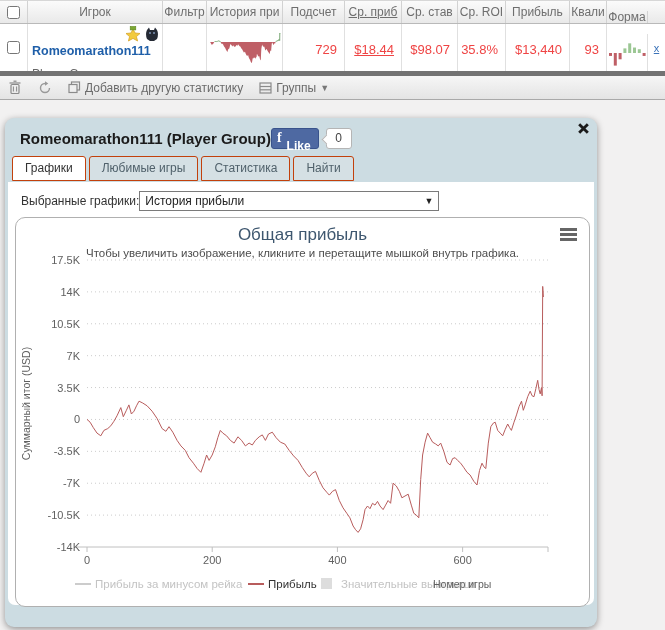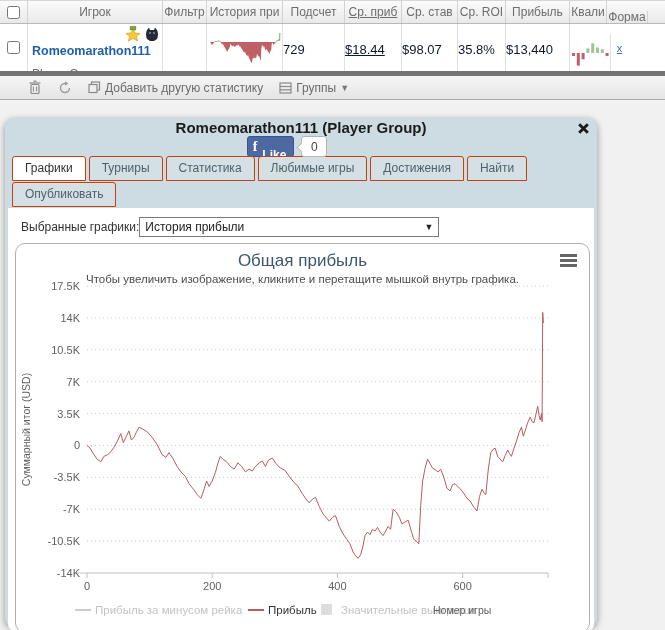--- a/index.html
+++ b/index.html
@@ -21,37 +21,37 @@
   .c-filter{ width:44px; }
   .c-hist  { width:76px; display:flex; align-items:center; justify-content:center;}
   .c-count { width:62px; }
   .c-aprof { width:57px;text-decoration:underline; }
   .c-astake{ width:56px; }
   .c-roi   { width:48px; }
   .c-profit{ width:64px; }
   .c-quali { width:37px; }
   .c-form  { width:41px; display:flex; align-items:center; justify-content:center;margin-top:10px;}
   .c-x     { width:17px; border-right:none; display:flex; align-items:center; justify-content:center;}
-  .num { font-size:13px; color:#0f172a; text-align:left; line-height:52px; padding-right:7px; }
+  .num { font-size:13px; color:#ef4444; text-align:right; line-height:52px; padding-right:7px; }
   .player-badges { position:absolute; top:2px; right:2px; display:flex; gap:3px;}
   .player-name { position:absolute; left:4px; top:20px; font-size:12.5px; font-weight:bold; color:#1f5fa9; cursor:pointer;}
   .player-group{ position:absolute; left:4px; top:43px; font-size:12px; color:#666;}
   .x-link { font-size:11px; color:#3b73b9; text-decoration:underline; cursor:pointer;}
   
   .toolbar { position:absolute; top:76px; left:0; width:665px; height:24px;
              background:linear-gradient(#f6f6f6,#e4e4e4); border-bottom:1px solid #a9a9a9;
-             display:flex; align-items:center; gap:8px; padding-left:24px; }
+             display:flex; align-items:center; gap:8px; padding-left:4px; }
   .tool-btn { display:flex; align-items:center; gap:4px; font-size:12px; color:#6b6b6b; cursor:pointer; padding:0 4px;}
   .tool-caret { font-size:9px; color:#777; }
   
   .popup { position:absolute; left:5px; top:118px; width:592px; height:509px;
            background:#ccdce2; border-radius:9px; box-shadow:0 2px 7px rgba(0,0,0,.4);
            padding:0 3px 3px 3px; }
   .popup-close { position:absolute; top:4px; right:7px; width:13px; height:13px; cursor:pointer;}
-  .popup-titlebar { height:36px; display:flex; align-items:center; padding:4px 12px 0 12px; justify-content:center;flex-direction:column;}
+  .popup-titlebar { height:36px; display:flex; align-items:center; padding:4px 12px 0 12px; justify-content:flex-start;}
   .popup-title { font-size:15px; font-weight:bold; color:#1b1b1b;}
   .fb-wrap { display:flex; align-items:center; margin-right:28px;}
   .fb-like { background:#4e69a2; border:1px solid #39538c; border-radius:3px; height:21px;
              display:flex; align-items:center; padding:0 7px 0 5px; gap:5px; cursor:pointer;}
   .fb-f { color:#fff; font-weight:bold; font-size:14px; font-family:"Liberation Serif",serif;}
   .fb-label { color:#fff; font-size:12px; font-weight:bold;margin-top:16px;}
   .fb-count { position:relative; background:#fff; border:1px solid #b5b5b5; border-radius:3px; height:21px;
               min-width:26px; margin-left:7px; display:flex; align-items:center; justify-content:center;
               font-size:12px; color:#444;}
   .fb-tail { position:absolute; left:-4px; top:7px; width:7px; height:7px; background:#fff;
@@ -120,20 +120,21 @@
       <svg id="mini-history" class="spark-svg" width="72" height="38">
           <path d="M1 13L1.0 13.0L1.5 13.5L2.0 14.5L2.5 15.6L3.1 16.1L3.6 15.0L4.2 14.7L4.6 14.2L5.1 13.3L5.6 13.0L6.2 13.0L6.6 13.0L7.0 13.0L7.4 13.0L7.8 13.0L8.2 13.0L8.6 13.0L9.0 13.0L9.5 13.0L10.2 13.0L11.0 13.0L11.7 13.0L12.5 14.7L13.1 15.2L13.6 14.4L14.1 15.4L14.8 16.9L15.4 17.9L16.1 18.8L16.6 20.1L17.3 21.2L17.9 22.2L18.5 22.9L18.9 21.2L19.3 19.6L19.7 20.6L20.2 19.6L20.7 18.1L21.0 16.4L21.4 15.0L21.8 15.6L22.4 16.1L23.0 16.9L23.5 17.4L24.1 16.2L24.7 16.9L25.3 17.9L25.8 17.4L26.3 17.8L26.8 16.9L27.4 16.2L27.8 15.9L28.3 16.9L28.8 15.7L29.4 15.4L30.0 16.4L30.6 17.3L31.3 17.6L32.0 18.8L32.6 19.8L33.3 20.6L34.0 22.0L34.6 23.0L35.0 23.7L35.5 23.0L36.0 22.7L36.6 24.4L37.2 25.8L37.7 26.6L38.1 27.1L38.6 26.4L39.1 26.1L39.6 28.1L40.2 29.5L40.8 30.5L41.3 31.4L41.8 32.9L42.1 33.6L42.5 34.1L42.9 33.4L43.3 31.7L43.6 29.8L44.0 29.1L44.3 29.7L44.7 28.6L45.1 29.0L45.5 28.3L45.9 29.1L46.4 29.8L46.7 29.0L47.1 28.1L47.5 28.6L47.9 24.9L48.4 25.4L48.8 26.4L49.2 27.6L49.7 27.3L50.2 26.9L50.7 29.0L51.1 30.5L51.4 30.8L51.8 31.4L52.1 24.2L52.4 19.6L52.8 17.3L53.2 15.6L53.5 16.4L53.9 17.3L54.4 17.6L54.8 17.9L55.2 17.4L55.7 18.9L56.1 21.0L56.6 21.5L57.0 20.3L57.4 20.1L57.8 20.6L58.2 21.2L58.7 22.0L59.2 22.9L59.7 23.4L60.3 24.6L60.7 25.2L61.1 22.5L61.5 21.2L61.8 21.8L62.1 22.2L62.5 17.4L62.8 14.4L63.2 13.7L63.5 13.5L63.9 15.0L64.3 15.6L64.7 16.1L65.1 14.9L65.4 13.8L65.7 14.5L66.0 15.0L66.4 13.5L66.8 13.0L67.2 13.0L67.5 13.0L67.8 13.0L68.1 13.0L68.5 13.0L68.9 13.0L69.2 13.0L69.5 13.0L69.8 13.0L70.0 13.0L70.2 13.0L70.4 13.0L70.6 13.0L70.7 13.0L70.8 13.0L70.9 13.0L70.9 13Z" fill="#bf5f66" stroke="none"></path>
           <path d="M5.6 12.8L6.2 12.2M6.2 12.2L6.6 12.8M6.6 12.8L7.0 12.4M7.0 12.4L7.4 12.0M7.4 12.0L7.8 12.6M7.8 12.6L8.2 12.5M8.2 12.5L8.6 12.1M8.6 12.1L9.0 11.8M9.0 11.8L9.5 11.9M9.5 11.9L10.2 12.1M10.2 12.1L11.0 12.5M11.0 12.5L11.7 12.9M66.8 12.7L67.2 12.2M67.2 12.2L67.5 11.8M67.5 11.8L67.8 12.4M67.8 12.4L68.1 12.0M68.1 12.0L68.5 11.5M68.5 11.5L68.9 11.1M68.9 11.1L69.2 11.4M69.2 11.4L69.5 11.5M69.5 11.5L69.8 11.0M69.8 11.0L70.0 10.4M70.0 10.4L70.2 11.0M70.2 11.0L70.4 11.3M70.4 11.3L70.6 10.9M70.6 10.9L70.7 11.4M70.7 11.4L70.8 4.2M70.8 4.2L70.9 4.9" fill="none" stroke="#79a874" stroke-width="1"></path>
         </svg>
     </div>
     <div class="td c-count num">729</div>
     <div class="td c-aprof num">$18.44</div>
     <div class="td c-astake num">$98.07</div>
     <div class="td c-roi num">35.8%</div>
     <div class="td c-profit num">$13,440</div>
+    <div class="td c-quali num">93</div>
     <div class="td c-form">
       <svg id="form-spark" class="spark-svg" width="40" height="30">
           <rect x="2" y="15" width="3" height="2.94" fill="#bf5f66"></rect>
           <rect x="6.8" y="15" width="3" height="12.600000000000001" fill="#bf5f66"></rect>
           <rect x="11.6" y="15" width="3" height="6.300000000000001" fill="#bf5f66"></rect>
           <rect x="16.4" y="10.379999999999999" width="3" height="4.620000000000001" fill="#9cc794"></rect>
           <rect x="21.2" y="5.34" width="3" height="9.66" fill="#9cc794"></rect>
           <rect x="26" y="9.54" width="3" height="5.460000000000001" fill="#9cc794"></rect>
           <rect x="30.799999999999997" y="11.219999999999999" width="3" height="3.7800000000000002" fill="#9cc794"></rect>
           <rect x="35.6" y="15" width="3" height="2.94" fill="#bf5f66"></rect>
@@ -192,29 +193,24 @@
         <span class="fb-label">Like</span>
       </span>
       <span class="fb-count">
         <span class="fb-tail"></span>
         <span>0</span>
       </span>
     </span>
   </div>
   <div class="tabs" id="tabs-row">
       <span class="tab active">Графики</span>
-      <span class="tab">Турниры</span>
+      <span class="tab">Любимые игры</span>
       <span class="tab">Статистика</span>
-      <span class="tab">Любимые игры</span>
-      <span class="tab">Достижения</span>
       <span class="tab">Найти</span>
     </div>
-  <div class="tabs-row2">
-    <span class="tab">Опубликовать</span>
-  </div>
 
   <div class="content">
     <div class="select-row">
       <span class="select-label">Выбранные графики:</span>
       <span class="select-box">
         <span>История прибыли</span>
         <span class="select-caret">▼</span>
       </span>
     </div>
 

